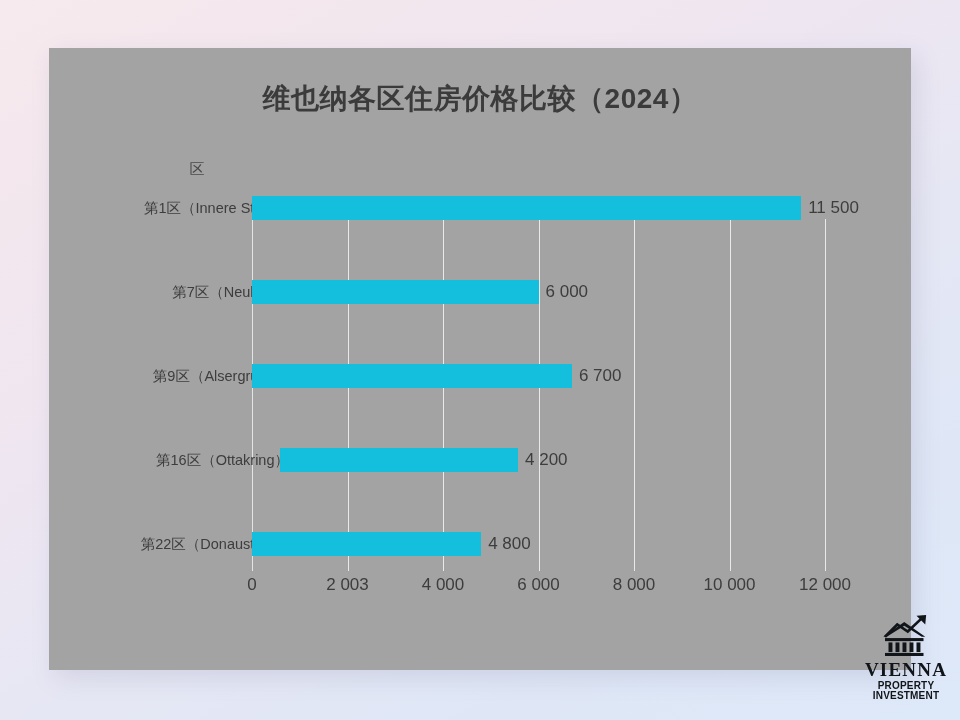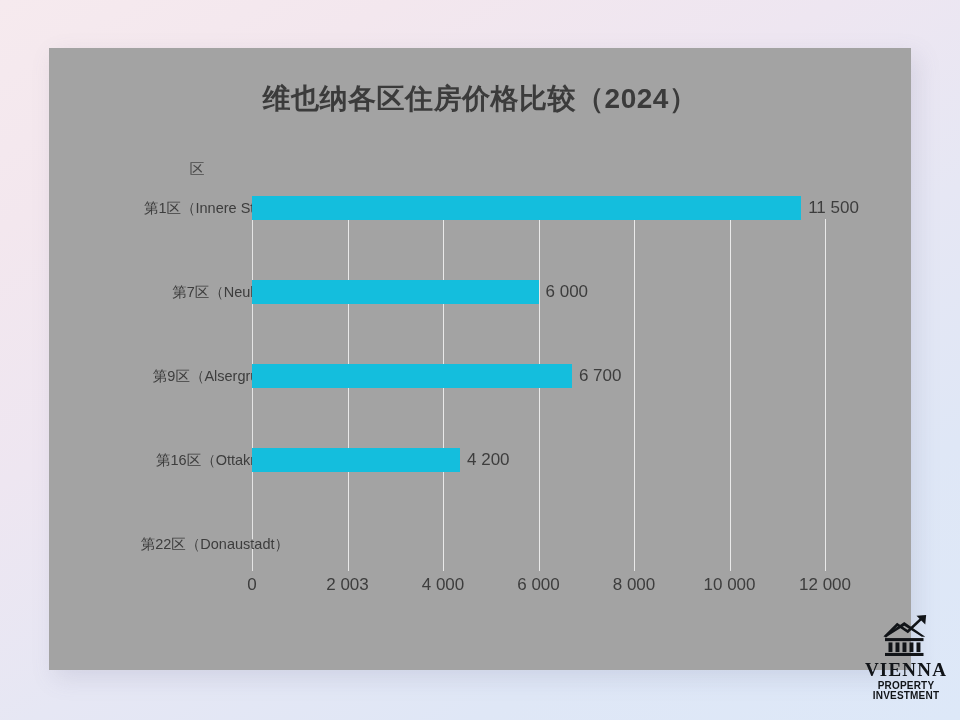--- a/index.html
+++ b/index.html
@@ -227,27 +227,31 @@
         </div>
         <div class="bar-row" style="top: 316px; width: 862px;">
           <div class="bar-label">第9区（Alsergrund）</div>
           <div class="bar-track" style="width: 319.925px;">
             <div class="bar-fill" style="background: rgb(20, 190, 221); width: 100%;"></div>
             <div class="bar-value">6 700</div>
           </div>
         </div>
         <div class="bar-row" style="top: 400px; width: 862px;">
           <div class="bar-label">第16区（Ottakring）</div>
-          <div class="bar-track" style="width: 208px;">
+          <div class="bar-track" style="width: 238px; margin-left: 28px;">
             <div class="bar-fill" style="background: rgb(20, 190, 221); width: 100%;"></div>
             <div class="bar-value">4 200</div>
           </div>
         </div>
         <div class="bar-row" style="top: 484px; width: 862px;">
           <div class="bar-label">第22区（Donaustadt）</div>
+          <div class="bar-track" style="width: 229.2px;">
+            <div class="bar-fill" style="background: rgb(20, 190, 221); width: 100%;"></div>
+            <div class="bar-value">4 800</div>
+          </div>
         </div>
       </div>
 
     <div id="x-ticks">
         <span class="x-tick" style="left: 0px;">0</span>
         <span class="x-tick" style="left: 95.5px;">2 003</span>
         <span class="x-tick" style="left: 191px;">4 000</span>
         <span class="x-tick" style="left: 286.5px;">6 000</span>
         <span class="x-tick" style="left: 382px;">8 000</span>
         <span class="x-tick" style="left: 477.5px;">10 000</span>

